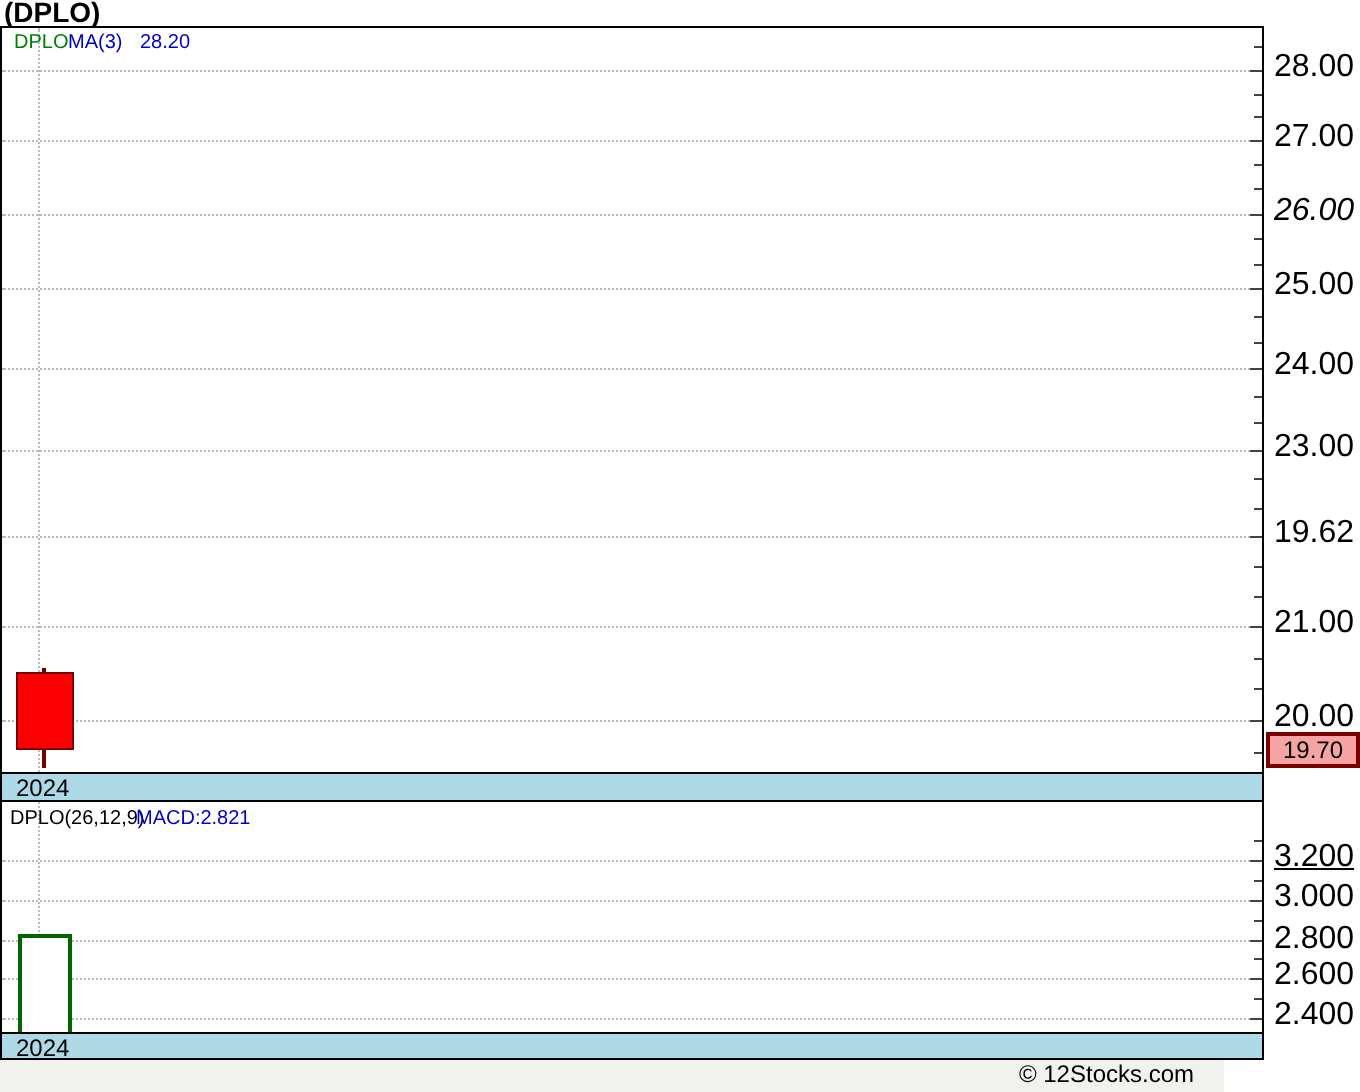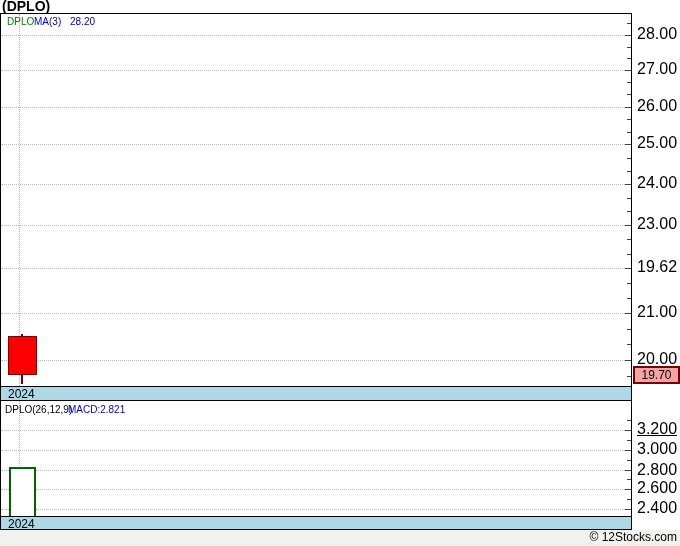--- a/index.html
+++ b/index.html
@@ -17,22 +17,22 @@
   .ylabel{position:absolute;left:637px;font-size:16px;line-height:12px;white-space:nowrap;z-index:2;text-align:right;}
   .legend{position:absolute;font-size:10px;line-height:12px;white-space:nowrap;z-index:3;}
   .green{color:#008000;} .blue{color:#0000cd;}
   .band{position:absolute;left:1px;width:630px;background:#add8e6;border-top:1px solid #000;z-index:4;}
   #main-band{top:386px;height:14px;}
   #macd-band{top:516px;height:13px;}
   .band-label{position:absolute;left:7px;top:0;font-size:12px;line-height:14px;color:#000;}
   .price-tag{position:absolute;left:633px;top:366px;width:47px;height:18px;background:#f5a3a3;
              border:2px solid #7a0000;box-sizing:border-box;z-index:6;
              font-size:12px;line-height:14px;text-align:center;}
-  .footer{position:absolute;left:0;top:530px;width:680px;height:16px;background:#f1f1ed;
-          font-size:12px;line-height:15px;text-align:right;padding-right:3px;box-sizing:border-box;z-index:6;}
+  .footer{position:absolute;left:0;top:530px;width:612px;height:16px;background:#f1f1ed;
+          font-size:12px;line-height:15px;text-align:right;padding-right:15px;box-sizing:border-box;z-index:6;}
 </style>
 </head>
 <body>
 
 <div id="page">
 
   <div class="title">(DPLO)</div>
 
   <div class="panel" id="main-panel"></div>
   <div class="vline" id="main-vline"></div>
@@ -60,21 +60,21 @@
   <div class="footer">© 12Stocks.com</div>
 
 <div class="gridline" style="top: 34.9758px;"></div>
     <div class="tick" style="left: 625px; width: 6px; top: 34.9758px;"></div>
     <div class="ylabel" style="top: 27.9758px;">28.00</div>
     <div class="gridline" style="top: 70.1039px;"></div>
     <div class="tick" style="left: 625px; width: 6px; top: 70.1039px;"></div>
     <div class="ylabel" style="top: 63.1039px;">27.00</div>
     <div class="gridline" style="top: 106.558px;"></div>
     <div class="tick" style="left: 625px; width: 6px; top: 106.558px;"></div>
-    <div class="ylabel" style="top: 99.5578px;">26.00</div>
+    <div class="ylabel" style="top: 99.5578px; font-style: italic;">26.00</div>
     <div class="gridline" style="top: 144.442px;"></div>
     <div class="tick" style="left: 625px; width: 6px; top: 144.442px;"></div>
     <div class="ylabel" style="top: 137.442px;">25.00</div>
     <div class="gridline" style="top: 183.872px;"></div>
     <div class="tick" style="left: 625px; width: 6px; top: 183.872px;"></div>
     <div class="ylabel" style="top: 176.872px;">24.00</div>
     <div class="gridline" style="top: 224.981px;"></div>
     <div class="tick" style="left: 625px; width: 6px; top: 224.981px;"></div>
     <div class="ylabel" style="top: 217.981px;">23.00</div>
     <div class="gridline" style="top: 267.918px;"></div>

